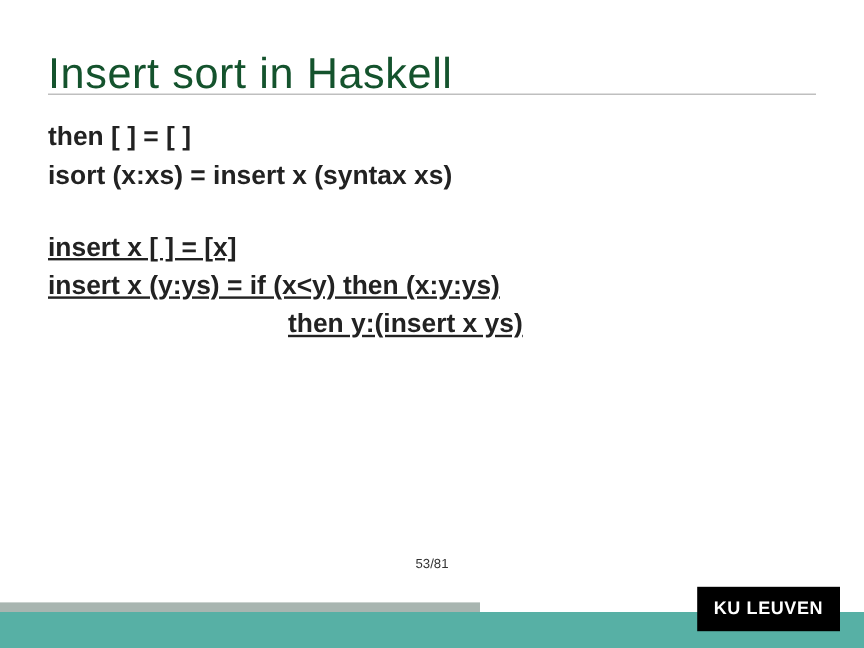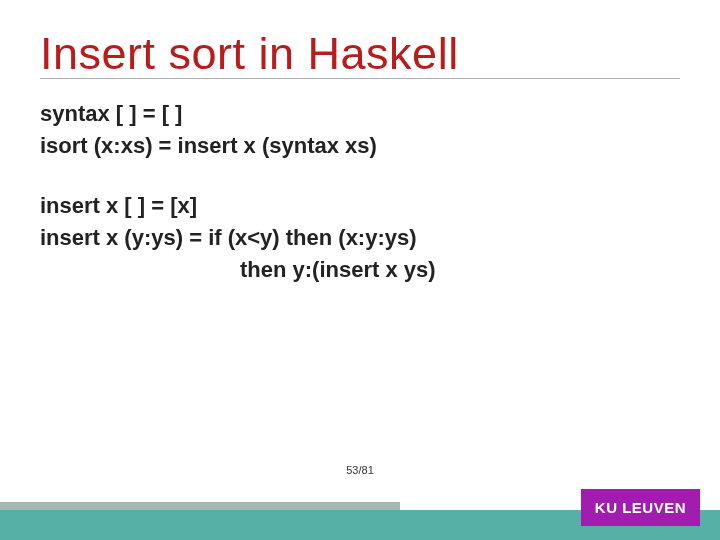--- a/index.html
+++ b/index.html
@@ -1,44 +1,44 @@
 <!DOCTYPE html>
 <html><head>
 <meta charset="utf-8">
 <style>
   * { margin: 0; padding: 0; box-sizing: border-box; }
   html, body { width: 720px; height: 540px; font-family: "Trebuchet MS", "Lucida Sans", Verdana, sans-serif; background: #fff; overflow: hidden; }
   .slide { position: relative; width: 720px; height: 540px; background: #fff; }
   .title {
     position: absolute;
-    top: 28px;
+    top: 40px;
     left: 40px;
-    font-size: 45px;
+    font-size: 36px;
     font-weight: 400;
-    color: #b91c1c;
+    color: #14532d;
     letter-spacing: 0.5px;
   }
   .title-underline {
     position: absolute;
     top: 78px;
     left: 40px;
     width: 640px;
     height: 1px;
     background: #b0b0b0;
   }
   .code-block {
     position: absolute;
     left: 40px;
     color: #222;
     font-size: 22px;
     font-weight: 600;
     line-height: 1.45;
   }
   .block1 { top: 98px; }
-  .block2 { top: 190px; }
+  .block2 { top: 190px; text-decoration: underline; }
   .indent-else {
     padding-left: 200px;
   }
   .callout {
     position: absolute;
     top: 355px;
     left: 0;
     width: 720px;
     text-align: center;
     font-family: Arial, Helvetica, sans-serif;
@@ -69,39 +69,39 @@
     left: 0;
     bottom: 0;
     width: 720px;
     height: 30px;
     background: #57b0a5;
   }
   .logo {
     position: absolute;
     right: 20px;
     bottom: 14px;
-    background: #a21caf;
+    background: #000000;
     color: #fff;
     font-family: Arial, Helvetica, sans-serif;
     font-weight: 700;
     font-size: 15px;
     letter-spacing: 0.5px;
     padding: 10px 14px;
   }
 </style>
 </head>
 <body>
 
 <div class="slide">
 
   <div class="title">Insert sort in Haskell</div>
   <div class="title-underline"></div>
 
   <div class="code-block block1">
-    <div>syntax [ ] = [ ]</div>
+    <div>then [ ] = [ ]</div>
     <div>isort (x:xs) = insert x (syntax xs)</div>
   </div>
 
   <div class="code-block block2">
     <div>insert x [ ] = [x]</div>
     <div>insert x (y:ys) = if (x&lt;y) then (x:y:ys)</div>
     <div class="indent-else">then y:(insert x ys)</div>
   </div>
 
 

